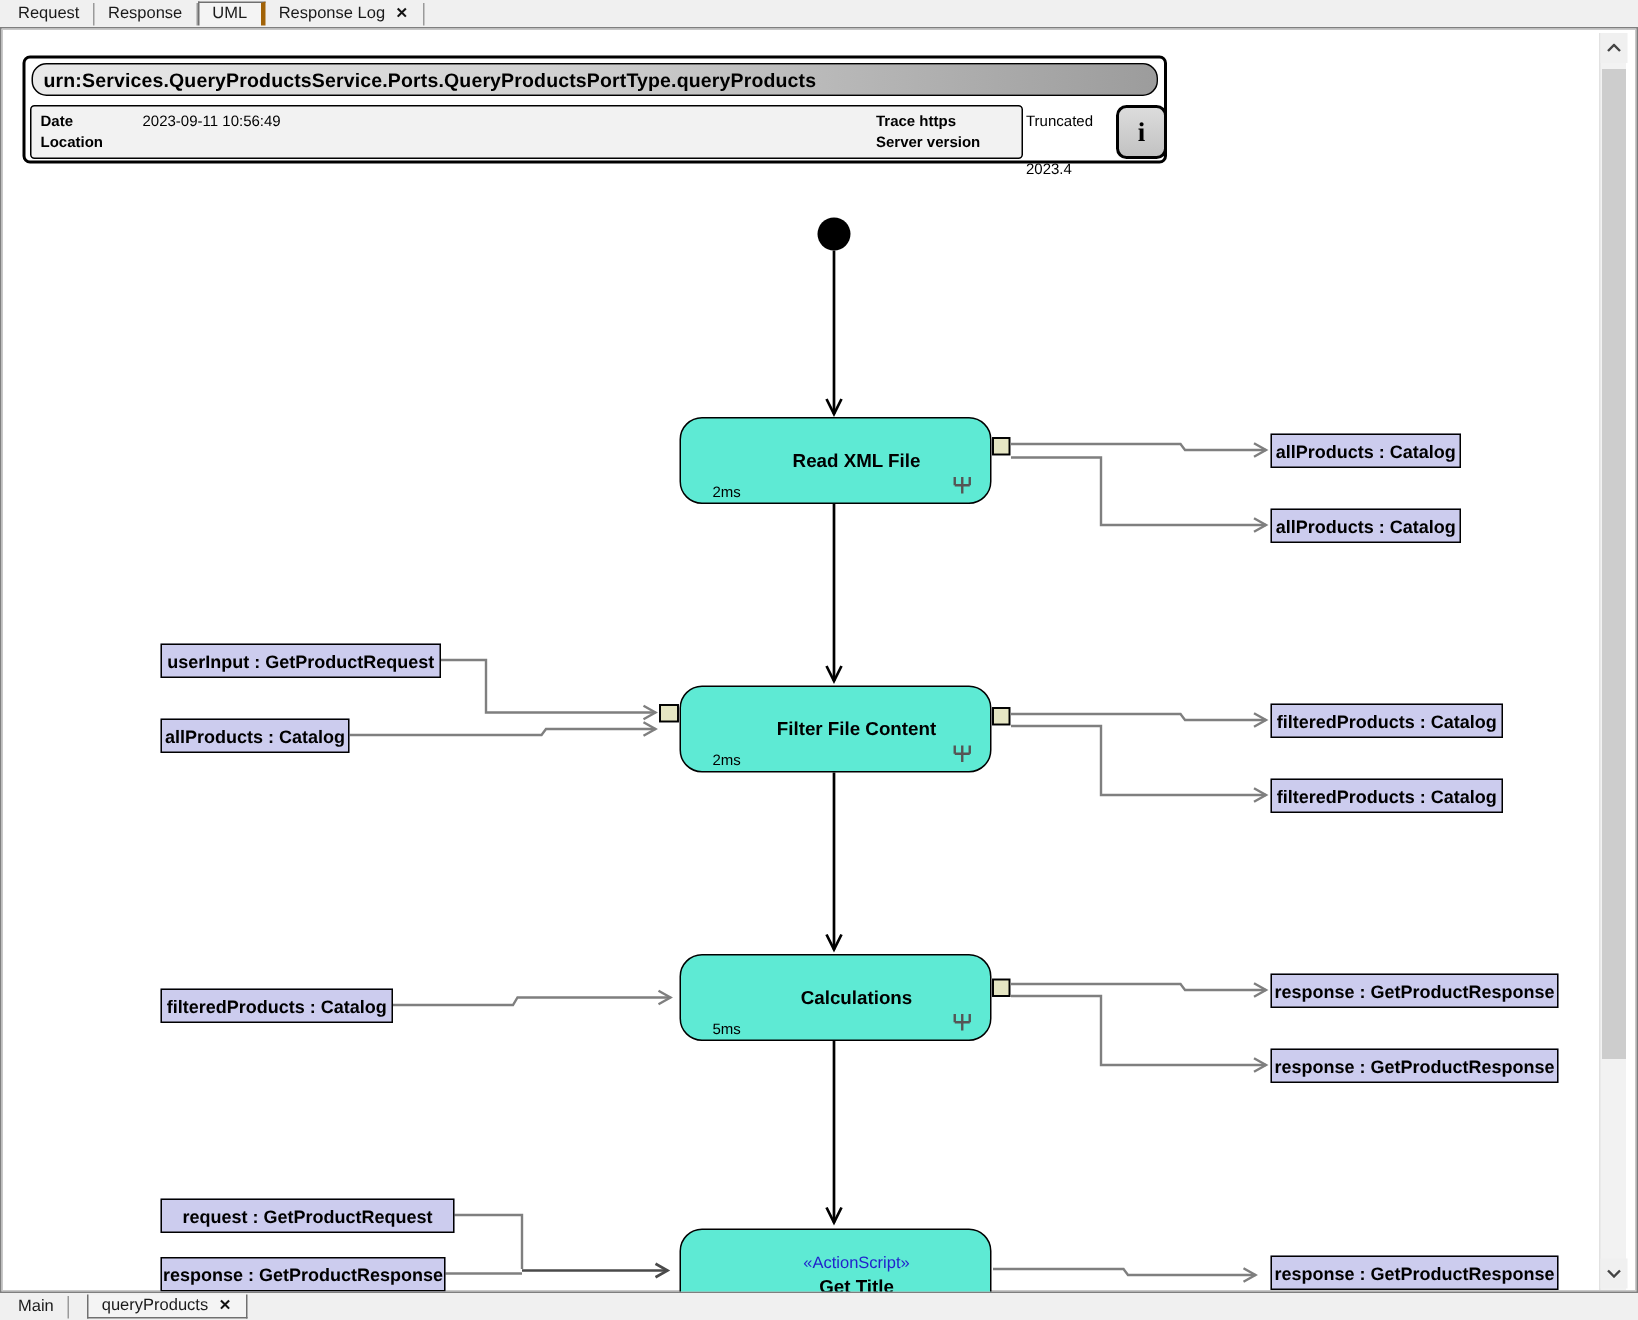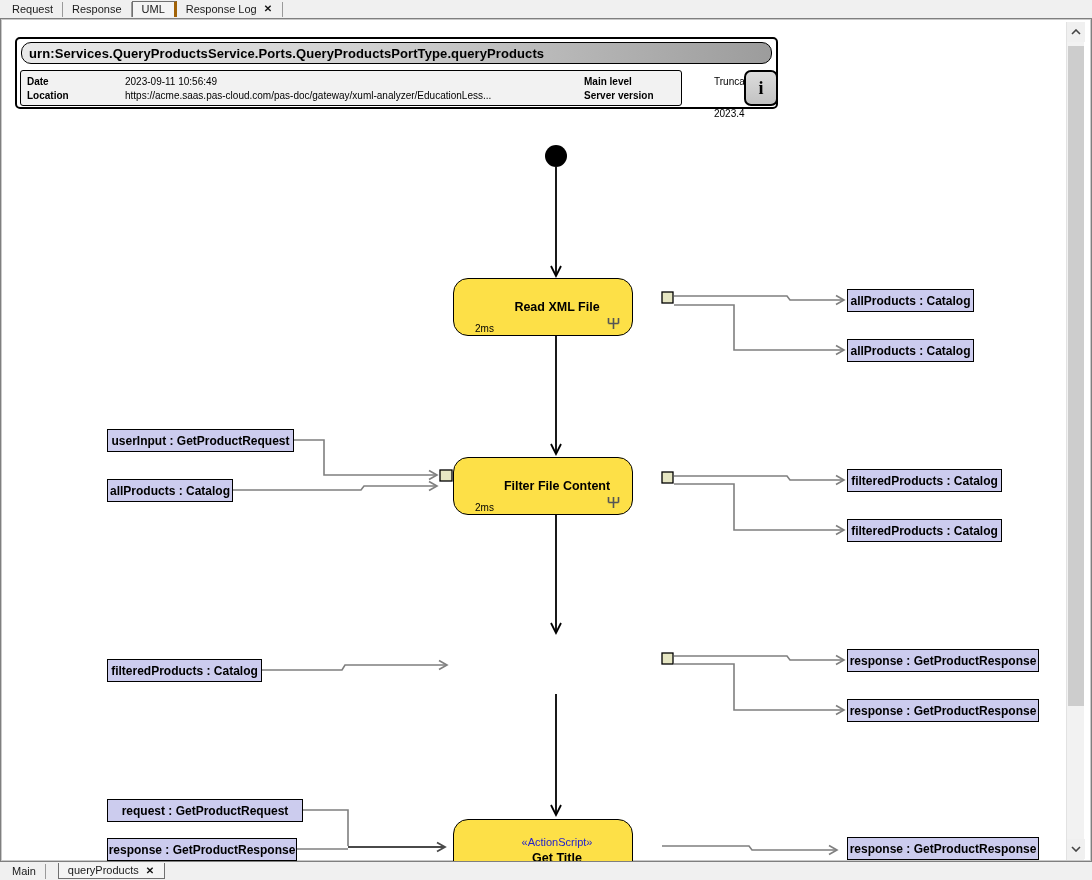--- a/index.html
+++ b/index.html
@@ -32,30 +32,30 @@
     border:2px solid #000; border-radius:5px; background:#fff; }
   .hdr-title { position:absolute; left:4px; top:3px; width:751px; height:22px;
     border:1.5px solid #000; border-radius:10px;
     background:linear-gradient(to right,#e9e9e9 0%,#d2d2d2 45%,#9c9c9c 100%);
     font-size:13px; font-weight:600; color:#000; display:flex; align-items:center;
     padding-left:7px; letter-spacing:.1px; }
   .hdr-meta { position:absolute; left:3px; top:31px; width:662px; height:36px;
     border:1.5px solid #000; border-radius:3px; background:#f2f2f2;
     font-size:10px; color:#000; }
   .hdr-meta .lbl { font-weight:bold; position:absolute; }
-  .hdr-meta .val { position:absolute;margin-left:30px; }
+  .hdr-meta .val { position:absolute; }
   .info-btn { position:absolute; left:727px; top:31px; width:34px; height:36px;
     border:2px solid #000; border-radius:7px;
     background:linear-gradient(#dcdcdc,#c2c2c2);
     display:flex; align-items:center; justify-content:center;
     font-family:"Liberation Serif", serif; font-weight:bold; font-size:18px; }
 
   
-  .activity { position:absolute; width:180px; height:58px;
-    background:#fde047; border:1.6px solid #000; border-radius:15px;
+  .activity { position:absolute; width:208px; height:58px;
+    background:#5eead4; border:1.6px solid #000; border-radius:15px;
     display:flex; flex-direction:column; align-items:center; justify-content:center;padding-left:28px; }
   .activity .name { font-size:12.5px; font-weight:bold; color:#000; }
   .activity .stereo { font-size:11px; color:#2222cc; margin-bottom:3px; }
   .activity .dur { position:absolute; left:21px; bottom:1px; font-size:10px; color:#000; }
   .activity .rake { position:absolute; right:11px; bottom:5px; }
 
   .obj { position:absolute; height:23px; background:#ccccee; border:1px solid #000;
     display:flex; align-items:center; justify-content:center;
     font-size:12px; font-weight:bold; color:#000;
     white-space:nowrap; }
@@ -153,22 +153,21 @@
           <rect x="661" y="652" width="11" height="11"></rect>
         </g>
       </svg>
 
       <div class="hdr-group">
         <div class="hdr-title">urn:Services.QueryProductsService.Ports.QueryProductsPortType.queryProducts</div>
         <div class="hdr-meta">
           <span class="lbl" style="left:6px;top:5px">Date</span>
           <span class="val" style="left:74px;top:5px">2023-09-11 10:56:49</span>
           <span class="lbl" style="left:6px;top:19px">Location</span>
-          <span class="val" style="left:74px;top:19px">https://acme.saas.pas-cloud.com/pas-doc/gateway/xuml-analyzer/EducationLess...</span>
-          <span class="lbl" style="left:563px;top:5px">Main level</span>
+          <span class="lbl" style="left:563px;top:5px">Trace https</span>
           <span class="val" style="left:663px;top:5px">Truncated</span>
           <span class="lbl" style="left:563px;top:19px">Server version</span>
           <span class="val" style="left:663px;top:37px">2023.4</span>
         </div>
         <div class="info-btn">
           <span>i</span>
         </div>
       </div>
 
       <div class="activity" style="left:452px;top:277px">
@@ -184,20 +183,29 @@
       <div class="activity" style="left:452px;top:456px">
         <div class="name">Filter File Content</div>
         <div class="dur">2ms</div>
         <svg class="rake" width="15" height="15" viewBox="0 0 15 15">
           <g stroke="#555" stroke-width="1.6" fill="none">
               <path d="M2.5 3 V8.5 M7.5 3 V8.5 M12.5 3 V8.5 M2.5 8.5 H12.5 M7.5 8.5 V14"></path>
             </g>
         </svg>
       </div>
 
+      <div class="activity" style="left:452px;top:635px">
+        <div class="name">Calculations</div>
+        <div class="dur">5ms</div>
+        <svg class="rake" width="15" height="15" viewBox="0 0 15 15">
+          <g stroke="#555" stroke-width="1.6" fill="none">
+              <path d="M2.5 3 V8.5 M7.5 3 V8.5 M12.5 3 V8.5 M2.5 8.5 H12.5 M7.5 8.5 V14"></path>
+            </g>
+        </svg>
+      </div>
 
       <div class="activity" style="left:452px;top:818px;height:62px">
         <div class="stereo">«ActionScript»</div>
         <div class="name">Get Title</div>
       </div>
 
       <div class="obj" style="left:106px;top:428px;width:187px">
         <span>userInput : GetProductRequest</span>
       </div>
       <div class="obj" style="left:106px;top:478px;width:126px">

